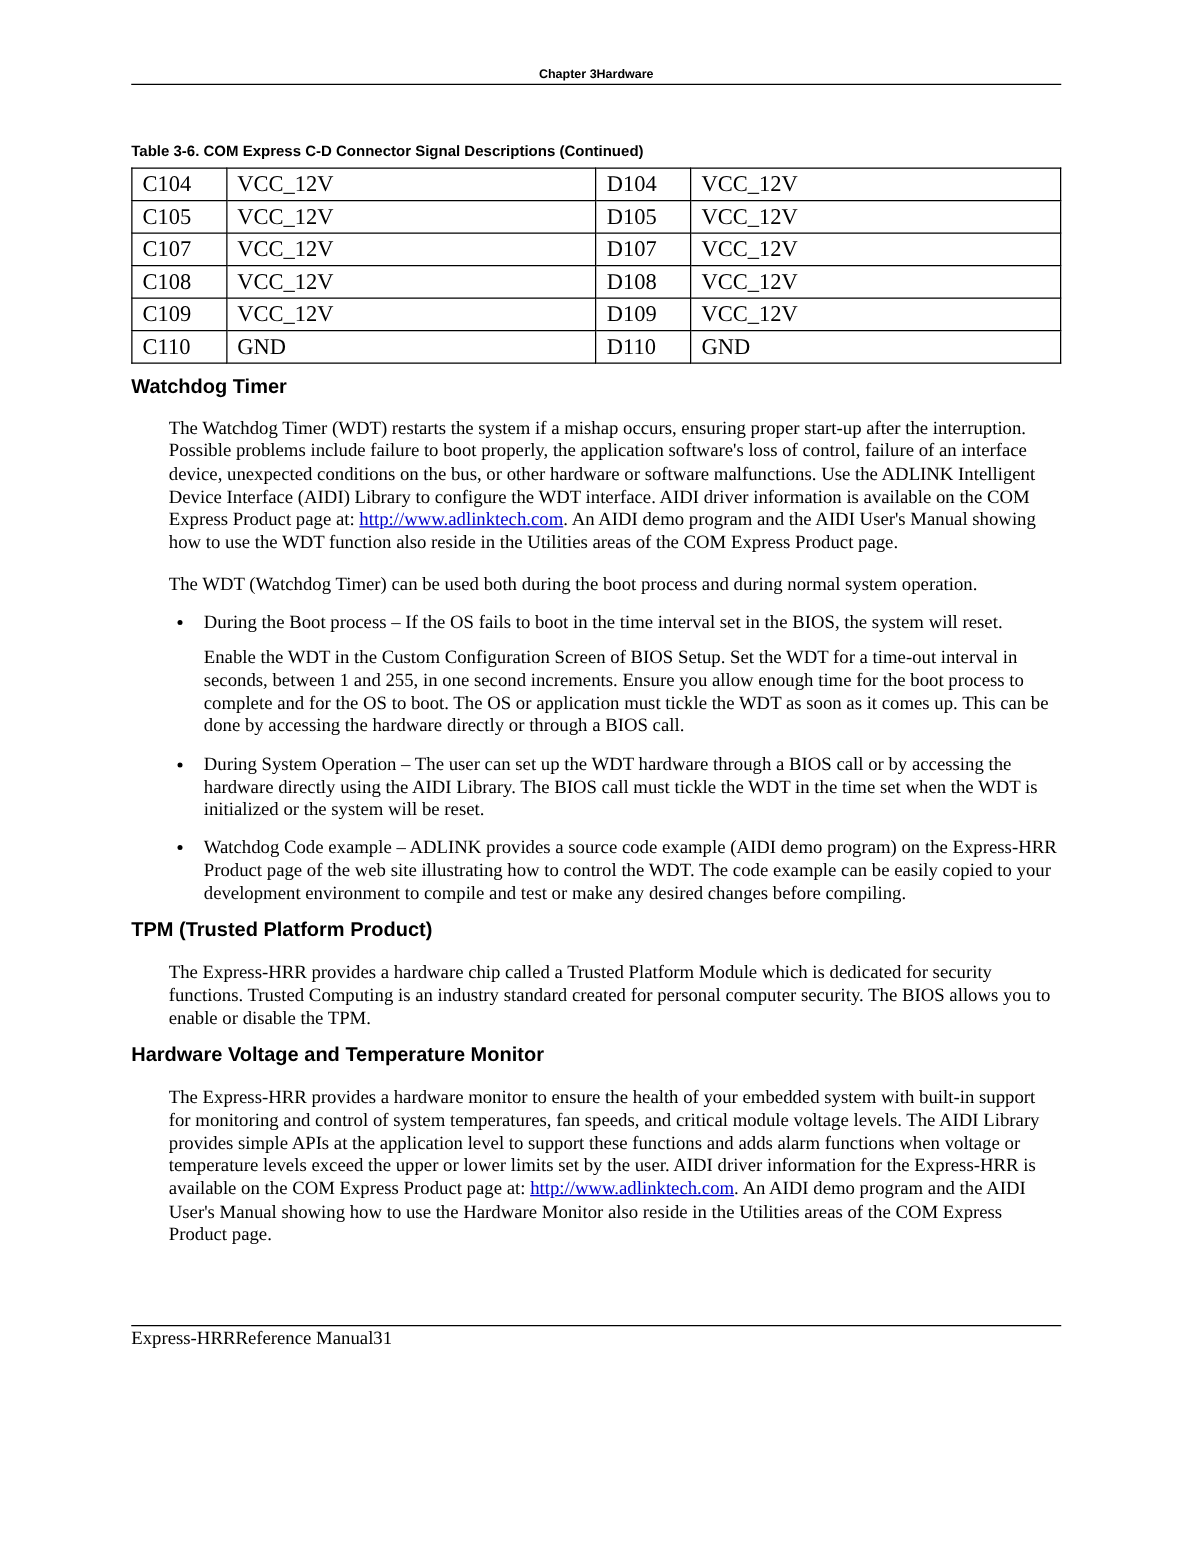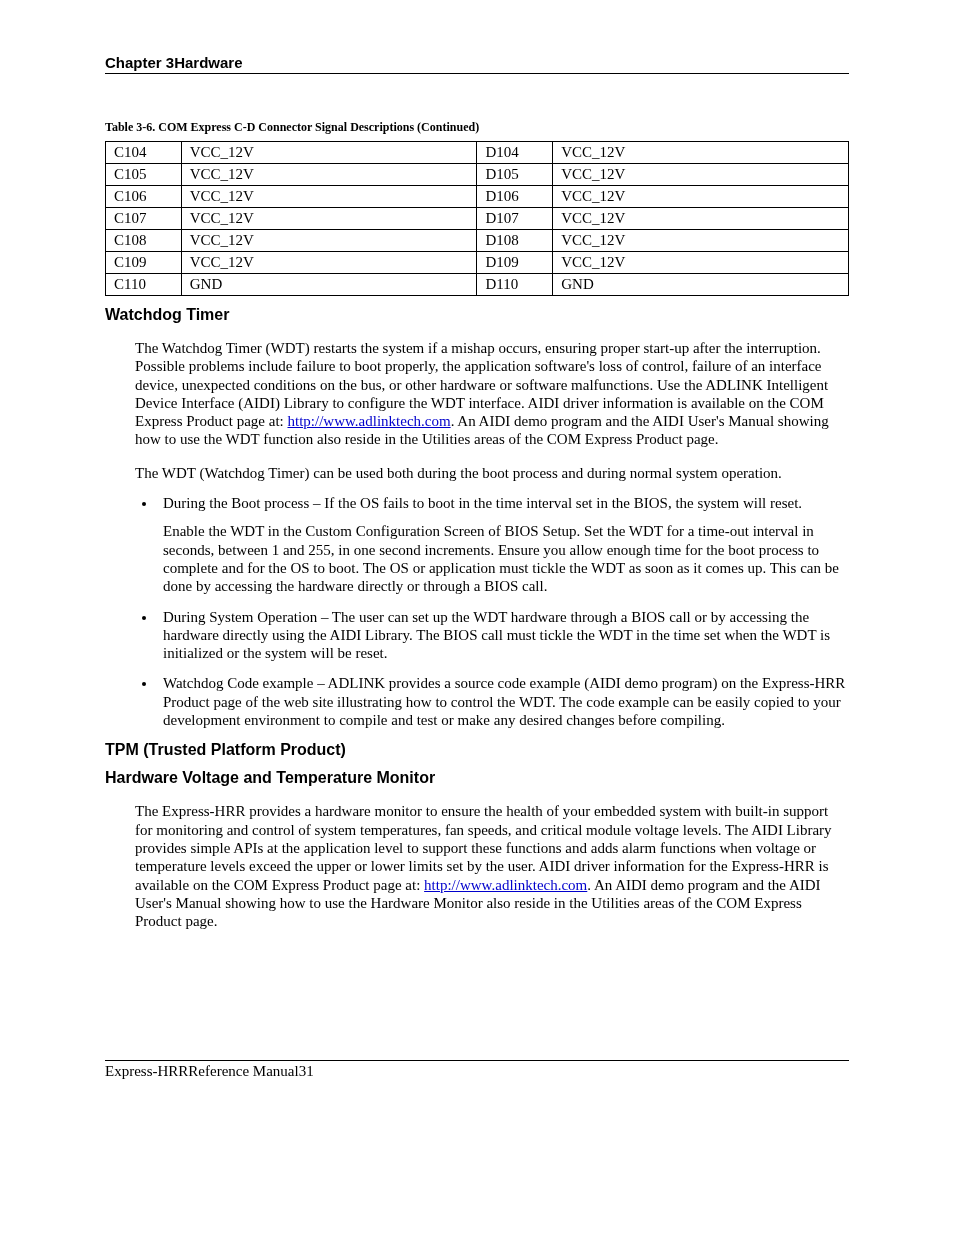--- a/index.html
+++ b/index.html
@@ -12,39 +12,39 @@
     width: 954px;
   }
   .page {
     padding: 54px 105px 60px 105px;
     min-height: 1120px;
     position: relative;
     box-sizing: border-box;
   }
   .header-row {
     display: flex;
-    justify-content: flex-start;
+    justify-content: center;
     font-family: Arial, Helvetica, sans-serif;
-    font-size: 15px;
+    font-size: 10px;
     font-weight: bold;
     border-bottom: 1px solid #000;
     padding-bottom: 2px;
     margin-bottom: 4px;
   }
   .table-caption {
-    font-family: Liberation Serif, serif;
+    font-family: Liberation Sans, sans-serif;
     font-size: 12px;
     font-weight: bold;
     margin-bottom: 6px;
     margin-top: 46px;
   }
   table.signal {
     border-collapse: collapse;
     width: 100%;
-    font-size: 15px;
+    font-size: 18px;
   }
   table.signal td {
     border: 1px solid #000;
     padding: 2px 8px;
     vertical-align: top;
   }
   table.signal td.pin {
     width: 54px;
   }
   table.signal td.sig {
@@ -109,26 +109,20 @@
           <td class="pin">D104</td>
           <td class="sig">VCC_12V</td>
         </tr>
         <tr>
           <td class="pin">C105</td>
           <td class="sig">VCC_12V</td>
           <td class="pin">D105</td>
           <td class="sig">VCC_12V</td>
         </tr>
         <tr>
-          <td class="pin">C106</td>
-          <td class="sig">VCC_12V</td>
-          <td class="pin">D106</td>
-          <td class="sig">VCC_12V</td>
-        </tr>
-        <tr>
           <td class="pin">C107</td>
           <td class="sig">VCC_12V</td>
           <td class="pin">D107</td>
           <td class="sig">VCC_12V</td>
         </tr>
         <tr>
           <td class="pin">C108</td>
           <td class="sig">VCC_12V</td>
           <td class="pin">D108</td>
           <td class="sig">VCC_12V</td>
@@ -156,20 +150,21 @@
   <ul class="bullets">
     <li>
       <span>During the Boot process – If the OS fails to boot in the time interval set in the BIOS, the system will reset.</span>
       <p>Enable the WDT in the Custom Configuration Screen of BIOS Setup. Set the WDT for a time-out interval in seconds, between 1 and 255, in one second increments. Ensure you allow enough time for the boot process to complete and for the OS to boot. The OS or application must tickle the WDT as soon as it comes up. This can be done by accessing the hardware directly or through a BIOS call.</p>
     </li>
     <li>During System Operation – The user can set up the WDT hardware through a BIOS call or by accessing the hardware directly using the AIDI Library. The BIOS call must tickle the WDT in the time set when the WDT is initialized or the system will be reset.</li>
     <li>Watchdog Code example – ADLINK provides a source code example (AIDI demo program) on the Express-HRR Product page of the web site illustrating how to control the WDT. The code example can be easily copied to your development environment to compile and test or make any desired changes before compiling.</li>
   </ul>
 
   <h2 class="section">TPM (Trusted Platform Product)</h2>
+  <p class="body-text">The Express-HRR provides a hardware chip called a Trusted Platform Module which is dedicated for security functions. Trusted Computing is an industry standard created for personal computer security. The BIOS allows you to enable or disable the TPM.</p>
 
   <h2 class="section">Hardware Voltage and Temperature Monitor</h2>
   <p class="body-text">
     <span>The Express-HRR provides a hardware monitor to ensure the health of your embedded system with built-in support for monitoring and control of system temperatures, fan speeds, and critical module voltage levels. The AIDI Library provides simple APIs at the application level to support these functions and adds alarm functions when voltage or temperature levels exceed the upper or lower limits set by the user. AIDI driver information for the Express-HRR is available on the COM Express Product page at: </span><a class="link">http://www.adlinktech.com</a><span>. An AIDI demo program and the AIDI User's Manual showing how to use the Hardware Monitor also reside in the Utilities areas of the COM Express Product page.</span>
   </p>
 
   <div class="footer">
     <span>Express-HRR</span>
     <span>Reference Manual</span>
     <span>31</span>

